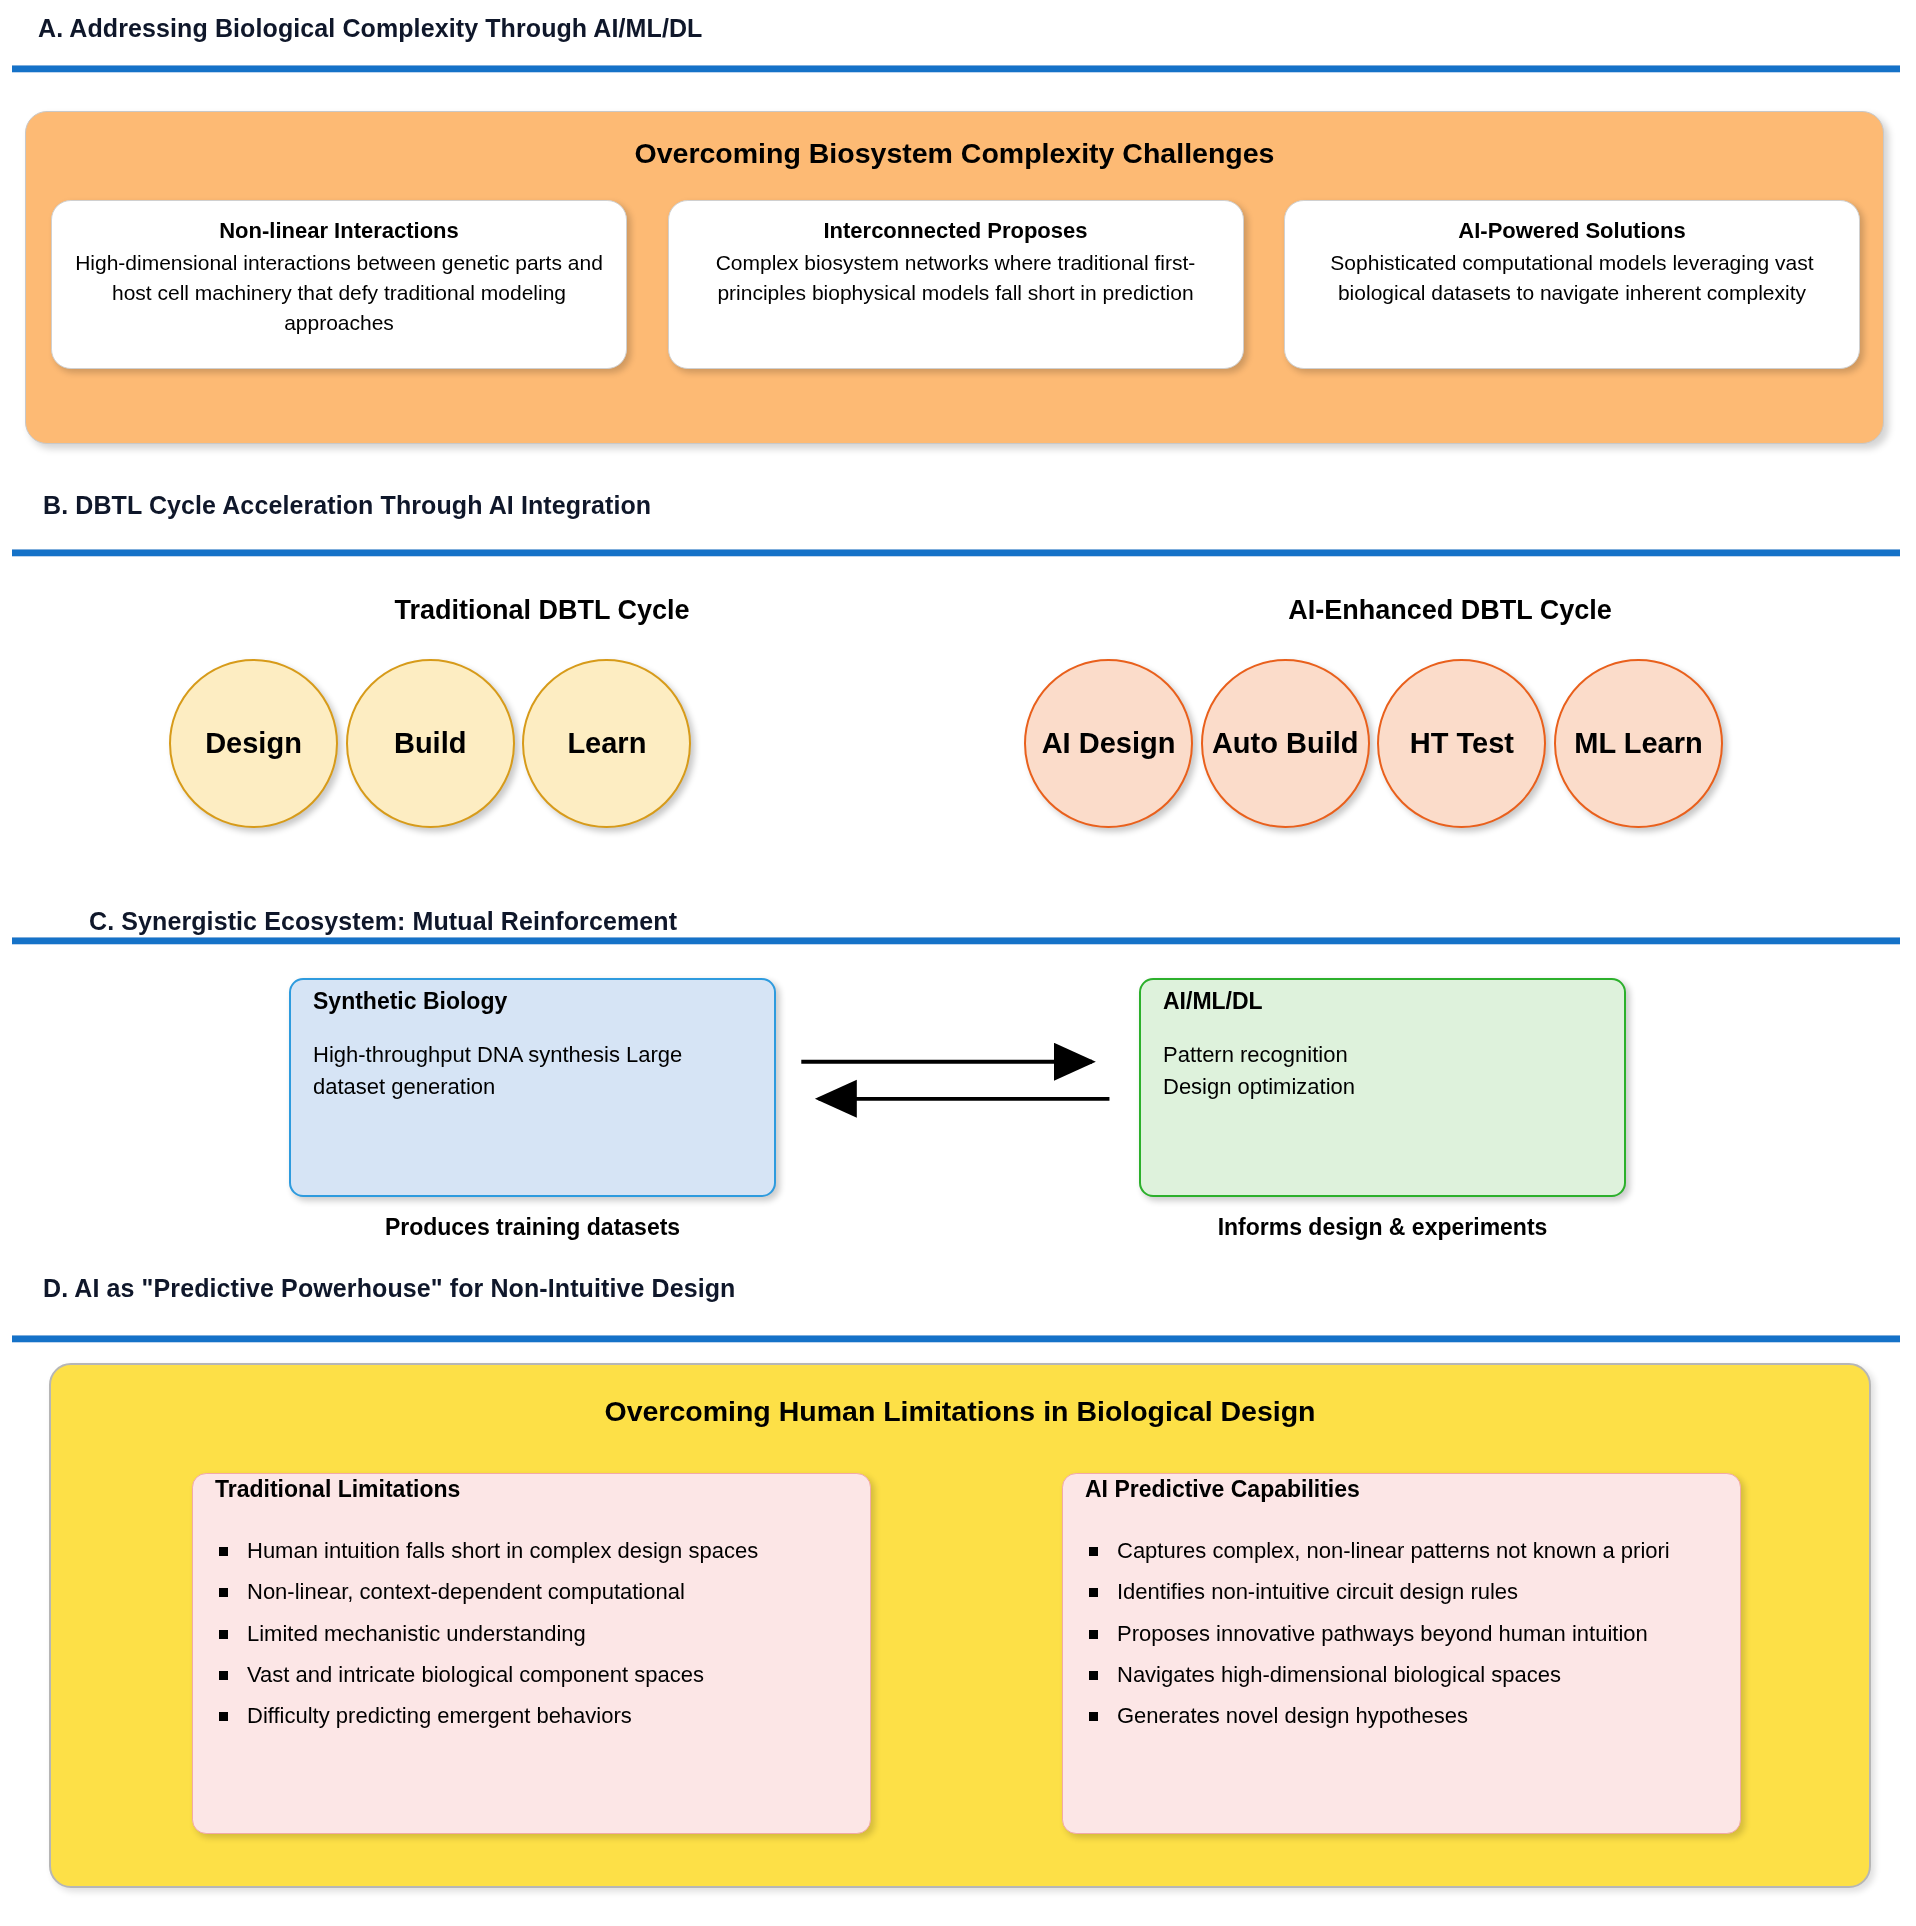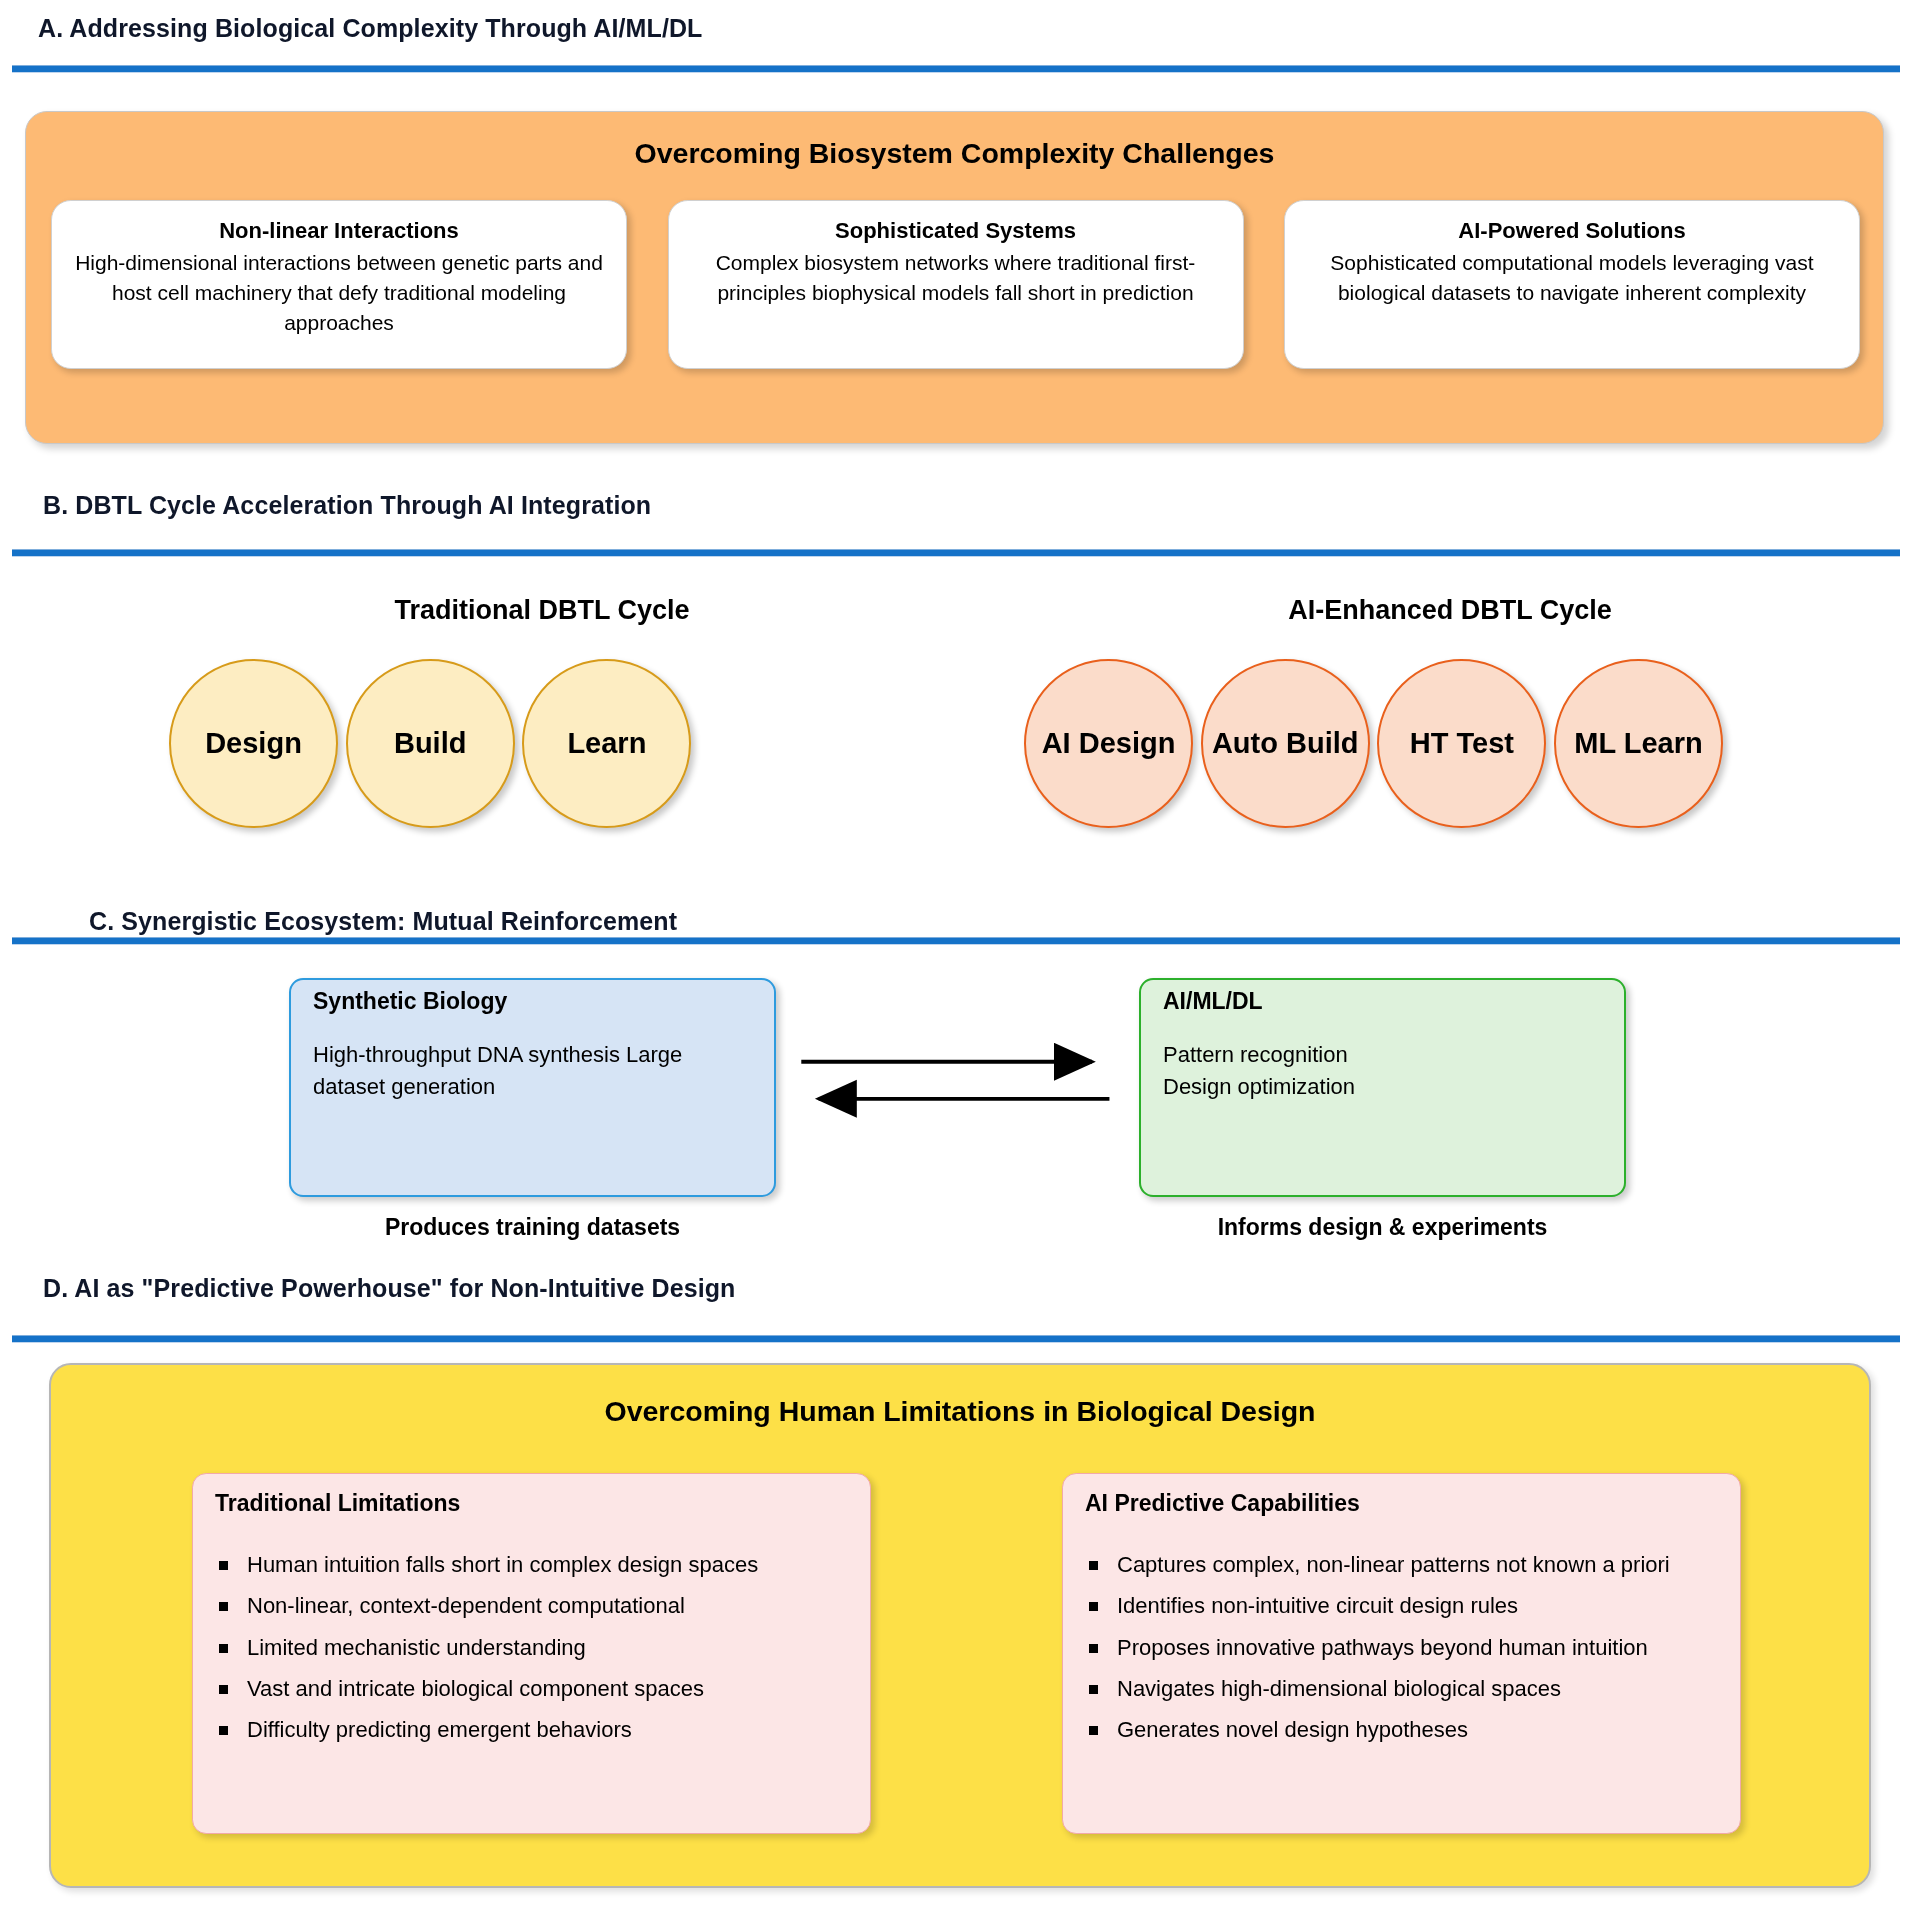--- a/index.html
+++ b/index.html
@@ -198,21 +198,21 @@
     width: 1549px;
     display: flex;
     justify-content: space-between;
   }
   .limit-card {
     width: 679px;
     background: #FCE6E6;
     border: 1.6px solid #F2A9A9;
     border-radius: 14.2px;
     box-sizing: border-box;
-    padding: 16px 22px 24px 22px;
+    padding: 2px 22px 24px 22px;
     box-shadow: 3.8px 3.8px 6.6px rgba(0,0,0,0.16);
   }
   .limit-card.right { min-height: 361px; }
   .limit-card.left  { min-height: 345px; }
   .limit-card .limit-title {
     font-size: 23px;
     font-weight: bold;
     margin-bottom: 33px;
   }
   .limit-card ul {
@@ -245,21 +245,21 @@
   <div id="complexity-title">Overcoming Biosystem Complexity Challenges</div>
 
   <div class="complexity-cards">
 
     <div class="complexity-card">
       <div class="card-title">Non-linear Interactions</div>
       <div class="card-body">High-dimensional interactions between genetic parts and host cell machinery that defy traditional modeling approaches</div>
     </div>
 
     <div class="complexity-card">
-      <div class="card-title">Sophisticated Systems</div>
+      <div class="card-title">Interconnected Proposes</div>
       <div class="card-body">Complex biosystem networks where traditional first-principles biophysical models fall short in prediction</div>
     </div>
 
     <div class="complexity-card">
       <div class="card-title">AI-Powered Solutions</div>
       <div class="card-body">Sophisticated computational models leveraging vast biological datasets to navigate inherent complexity</div>
     </div>
 
   </div>
 </div>

